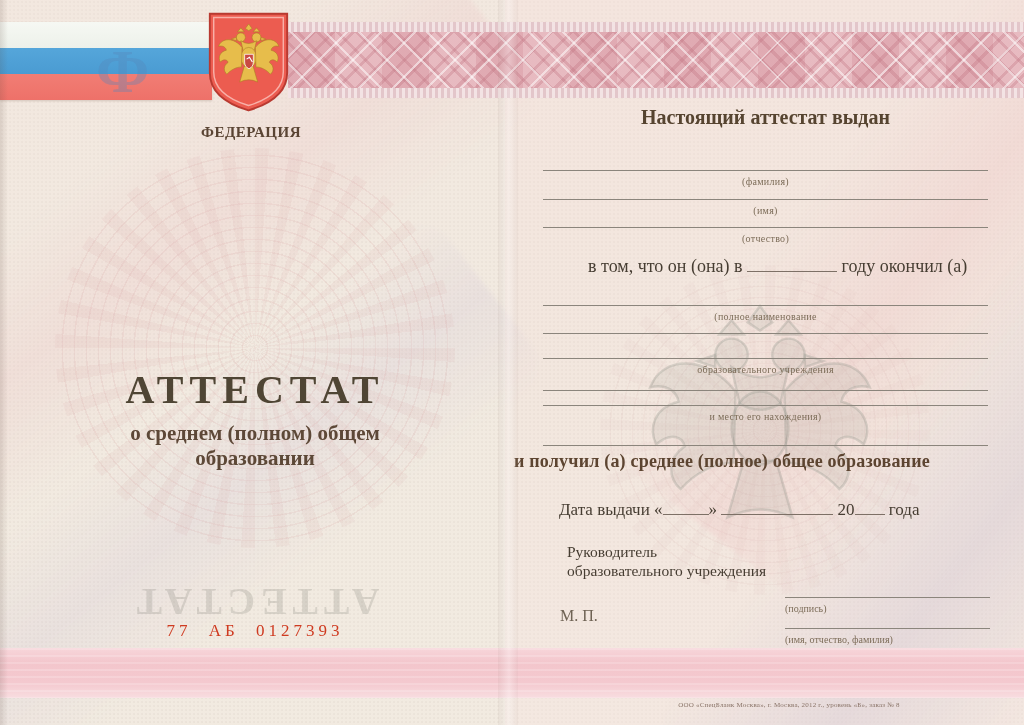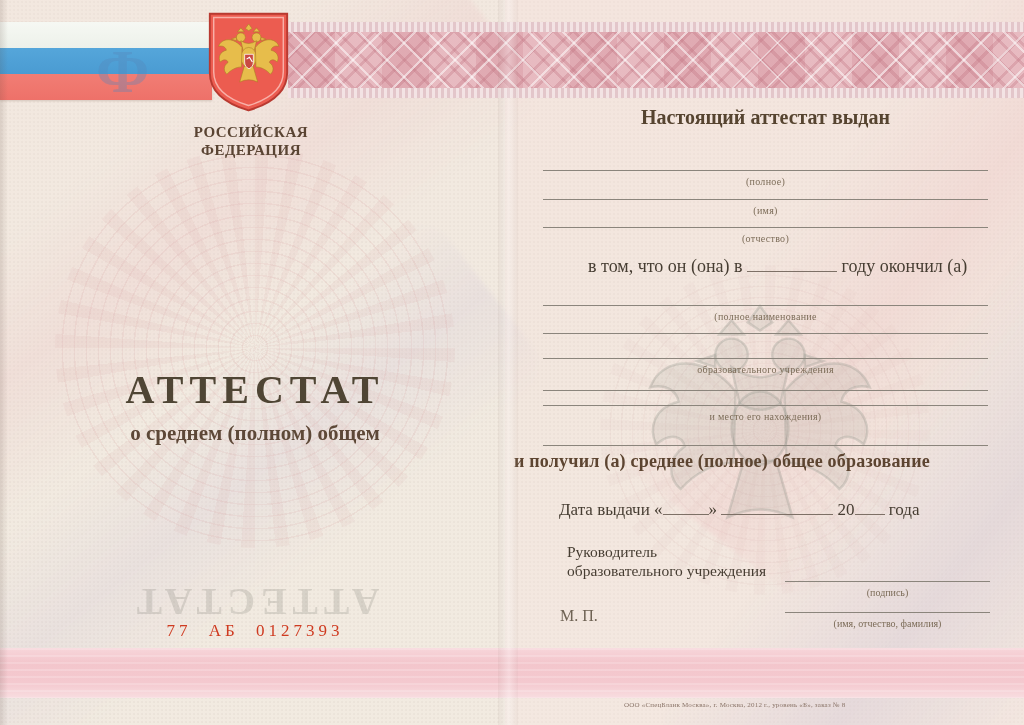--- a/index.html
+++ b/index.html
@@ -78,29 +78,29 @@
     font-weight:bold;font-size:38px;letter-spacing:6px;color:rgba(110,112,100,.20);
     transform:rotate(180deg);}
   .serial{left:105px;top:621px;width:300px;text-align:center;
     font-weight:normal;font-size:17px;letter-spacing:4px;word-spacing:9px;color:#cf3b21;}
 
   
   .bottom-band{left:0;top:648px;width:1024px;height:50px;
     background:linear-gradient(180deg,#f7d6da 0%,#f3c6cc 30%,#f4c9cf 70%,#f8dde0 100%);
     background-image:repeating-linear-gradient(180deg,rgba(255,255,255,.18) 0 2px,transparent 2px 7px),
       linear-gradient(180deg,#f7d6da 0%,#f3c6cc 30%,#f4c9cf 70%,#f8dde0 100%);}
-  .imprint{left:624px;top:701px;width:330px;text-align:left;
+  .imprint{left:624px;top:701px;width:330px;text-align:center;
     font-size:7px;color:#8a7468;letter-spacing:.2px;}
 
   
   .heading{left:543px;top:106px;width:445px;text-align:center;
     font-weight:bold;font-size:20px;color:#564430;}
   .fline{left:543px;width:445px;border-top:1px solid #8b857c;height:14px;text-align:center;}
   .fline .lab{display:inline-block;margin-top:2px;font-size:10px;color:#7c6c58;letter-spacing:.3px;}
-  .sline{left:785px;width:205px;border-top:1px solid #8b857c;height:14px;text-align:center;}
+  .sline{left:785px;width:205px;border-top:1px solid #8b857c;height:14px;text-align:left;margin-top:16px;}
   .sline .lab{display:inline-block;margin-top:2px;font-size:10px;color:#7c6c58;}
   .clause{left:588px;top:255px;font-size:18px;color:#463d32;}
   .u{display:inline-block;border-bottom:1px solid #7d7066;height:16px;vertical-align:baseline;}
   .received{left:514px;top:451px;width:450px;font-weight:bold;font-size:18px;
     color:#5d4531;letter-spacing:.2px;}
   .dateline{left:543px;top:498px;font-size:17px;color:#463d32;margin-left:16px;}
   .headblock{left:567px;top:542px;font-size:15.5px;line-height:19px;color:#463d32;}
   .stamp{left:560px;top:607px;font-size:16px;color:#6f6354;}
 
   
@@ -162,38 +162,38 @@
     </g>
     <path d="M41 47 h9 v8 q0 5 -4.5 7 q-4.5 -2 -4.5 -7 Z" fill="#c94a42" stroke="#ffffff" stroke-width="0.8"></path>
     <path d="M43 52 l3 -2 l3 5" stroke="#ffffff" stroke-width="1.2" fill="none"></path>
   </svg>
 
   <svg class="layer eagle-wm" viewBox="0 0 120 120">
     <use href="#eagle" fill="rgba(150,155,145,0.16)" stroke="rgba(130,136,126,0.30)" stroke-width="1.2"></use>
   </svg>
 
   <div class="layer country">
-    <span style="display:block">РОССИЙСКАЯ</span>
     <span style="display:block">ФЕДЕРАЦИЯ</span>
   </div>
 
   <div class="layer title">АТТЕСТАТ</div>
 
   <div class="layer subtitle">
     <span style="display:block">о среднем (полном) общем</span>
+    <span style="display:block">образовании</span>
   </div>
 
   <div class="layer wm-title">АТТЕСТАТ</div>
 
   <div class="layer serial">77 АБ 0127393</div>
 
   <div class="layer heading">Настоящий аттестат выдан</div>
 
   <div class="layer fline" style="top:170px">
-    <span class="lab">(полное)</span>
+    <span class="lab">(фамилия)</span>
   </div>
   <div class="layer fline" style="top:199px">
     <span class="lab">(имя)</span>
   </div>
   <div class="layer fline" style="top:227px">
     <span class="lab">(отчество)</span>
   </div>
 
   <div class="layer clause">
     <span>в том, что он (она) в</span>

